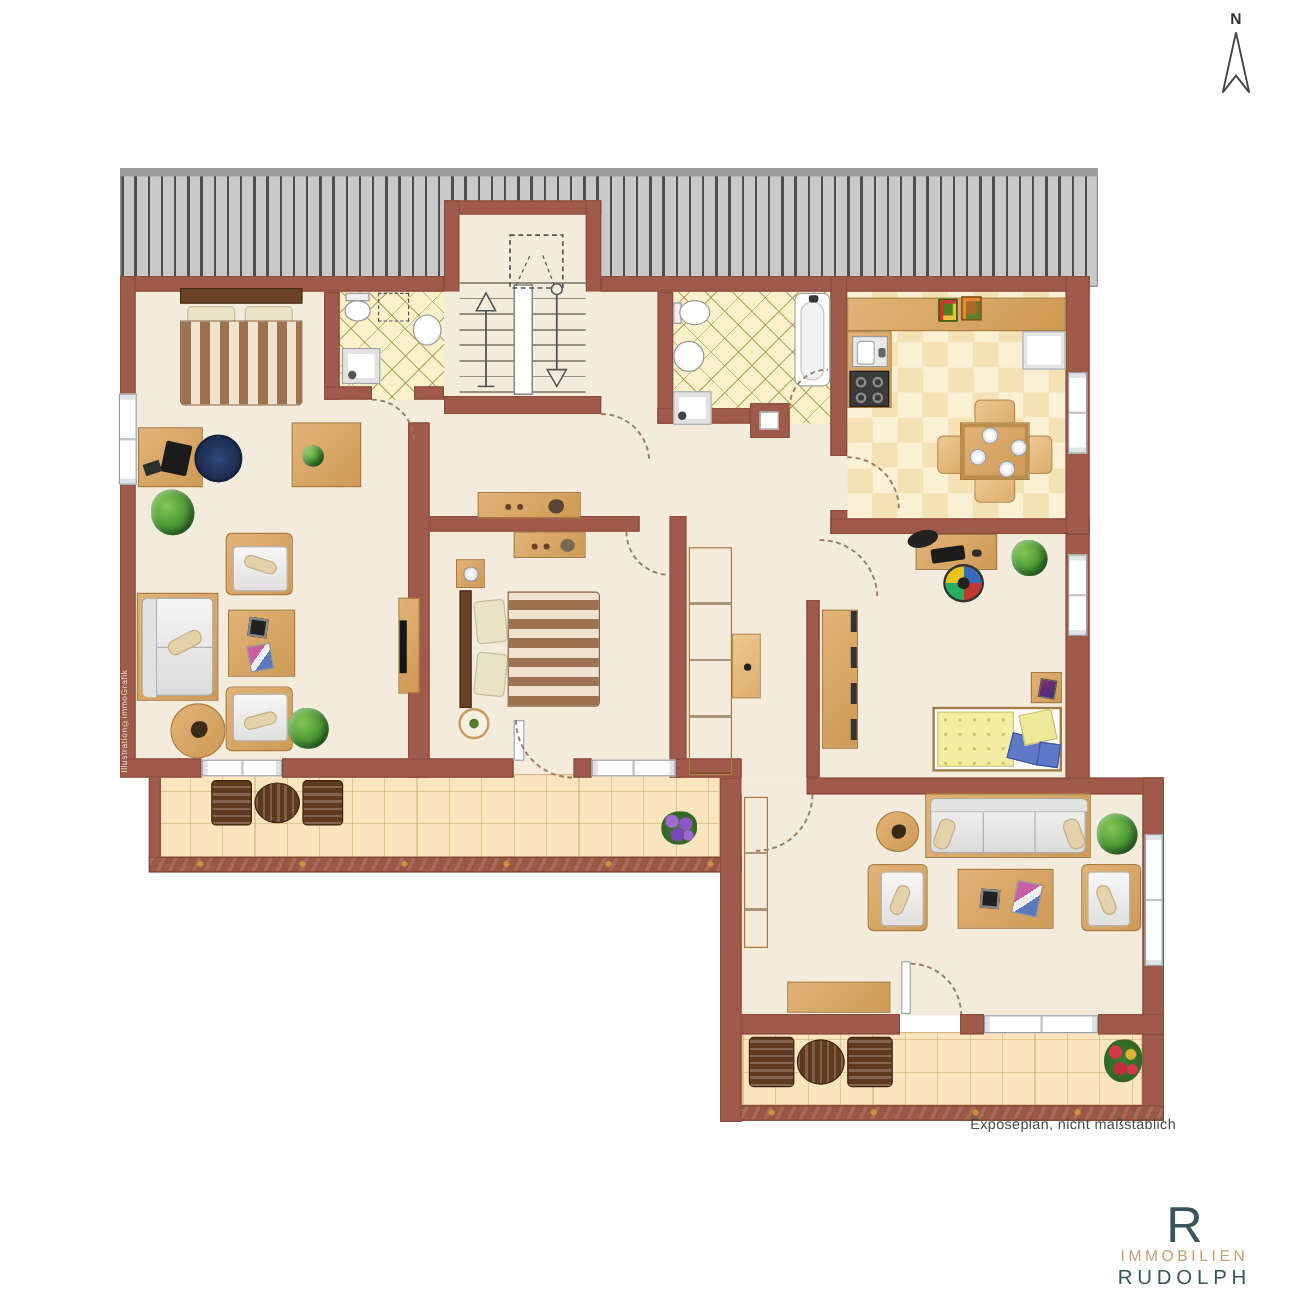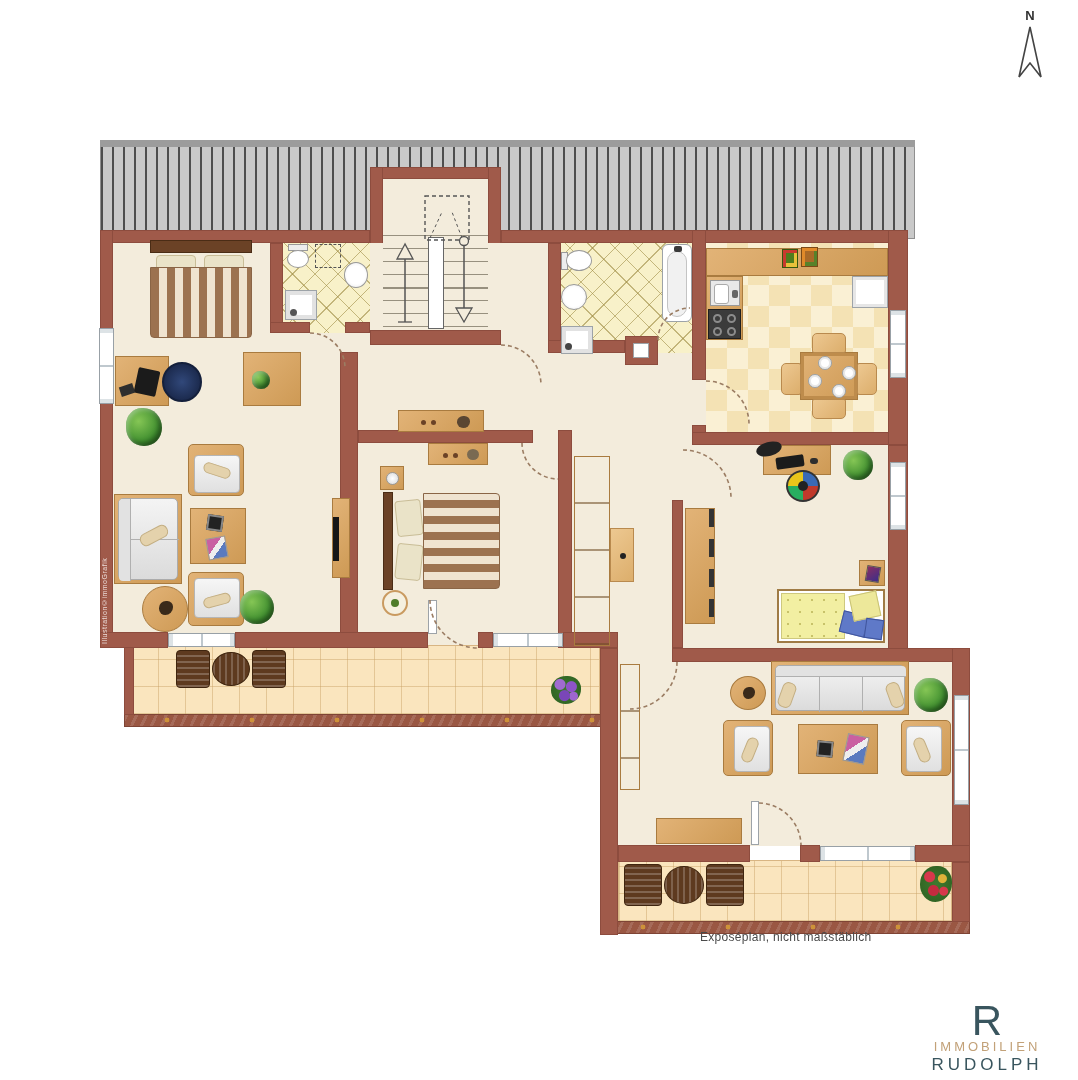--- a/index.html
+++ b/index.html
@@ -310,21 +310,21 @@
   </svg>
 
   <div class="compass" style="left:1012px;top:8px;width:36px;height:78px;">
     <span>N</span>
     <svg width="36" height="60" viewBox="0 0 36 60" style="position:static;">
       <path d="M18 4 L29 54 L18 40 L7 54 Z" fill="#FFF" stroke="#444" stroke-width="1.6"></path>
     </svg>
   </div>
 
   <div class="txt watermark" style="left:101px;top:560px;width:13px;height:84px;">Illustration©immoGrafik</div>
-  <div class="txt footer-note" style="left:700px;top:930px;width:280px;">Exposéplan, nicht maßstäblich</div>
+  <div class="txt footer-note" style="left:700px;top:930px;width:280px;text-align:right;">Exposéplan, nicht maßstäblich</div>
 
   <div class="logo" style="position:absolute;left:912px;top:998px;width:150px;">
     <span class="mono">R</span>
     <span class="l1">IMMOBILIEN</span>
     <span class="l2">RUDOLPH</span>
   </div>
 
 </div>
 
 </body></html>

